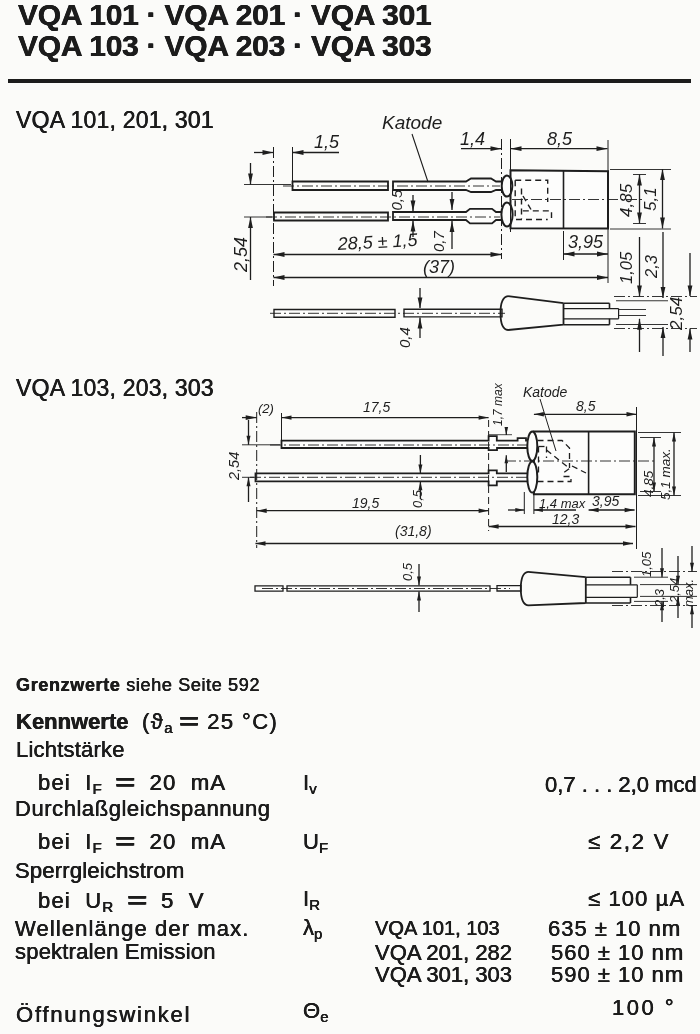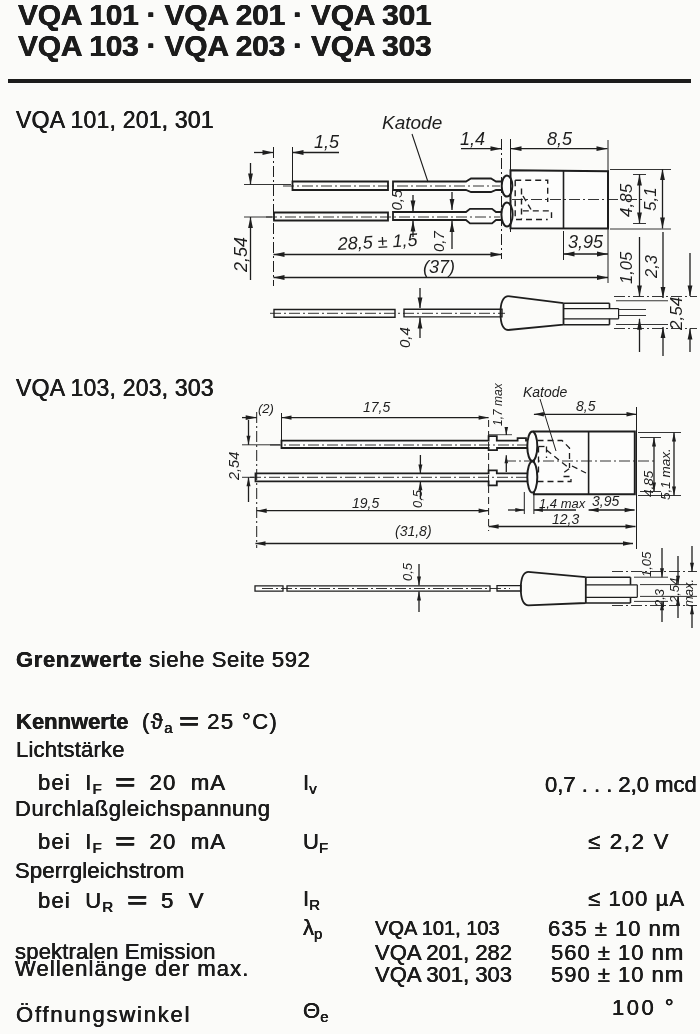--- a/index.html
+++ b/index.html
@@ -335,21 +335,21 @@
 <line x1="640" y1="584.6" x2="697" y2="584.6" stroke="#1e1e1e" stroke-width="0.9"></line>
 <line x1="640" y1="596.4" x2="697" y2="596.4" stroke="#1e1e1e" stroke-width="0.9"></line>
 
 <line x1="419" y1="564" x2="419" y2="585.5" stroke="#1e1e1e" stroke-width="1.3"></line>
 <polygon points="419,585.5 417,576.5 421,576.5" fill="#1e1e1e"></polygon>
 <line x1="419" y1="591.6" x2="419" y2="612" stroke="#1e1e1e" stroke-width="1.3"></line>
 <polygon points="419,591.6 417,600.6 421,600.6" fill="#1e1e1e"></polygon>
 <text x="411.5" y="581" font-size="13" fill="#1e1e1e" text-anchor="start" style="font-style:italic;" transform="rotate(-90 411.5 581)">0,5</text>
 </svg>
 
-<div class="t" style="left:16px;top:647px;font-size:22px;letter-spacing:0.65px;text-align:right;"><span class="b">Grenzwerte</span> siehe Seite 592</div>
+<div class="t" style="left:16px;top:675px;font-size:18px;letter-spacing:0.65px;text-align:right;"><span class="b">Grenzwerte</span> siehe Seite 592</div>
 
 <div class="t" style="left:16px;top:709px;font-size:22px;"><span class="b">Kennwerte</span></div>
 <div class="t" style="left:142px;top:709px;font-size:22px;letter-spacing:1.4px;">(ϑ<sub>a</sub> <span class="eq">=</span> 25 °C)</div>
 
 <div class="t" style="left:16px;top:737px;font-size:22px;letter-spacing:0.2px;">Lichtstärke</div>
 
 <div class="t" style="left:38px;top:770px;font-size:22px;letter-spacing:1.2px;word-spacing:7px;">bei I<sub>F</sub> <span class="eq">=</span> 20 mA</div>
 <div class="t" style="left:303px;top:770px;font-size:22px;">I<sub>v</sub></div>
 <div class="t" style="left:545px;top:772px;font-size:22px;">0,7 . . . 2,0 mcd</div>
 
@@ -358,21 +358,21 @@
 <div class="t" style="left:38px;top:829px;font-size:22px;letter-spacing:1.2px;word-spacing:7px;">bei I<sub>F</sub> <span class="eq">=</span> 20 mA</div>
 <div class="t" style="left:303px;top:829px;font-size:22px;">U<sub>F</sub></div>
 <div class="t" style="left:588px;top:829px;font-size:22px;letter-spacing:1.8px;">≤ 2,2 V</div>
 
 <div class="t" style="left:15px;top:858px;font-size:22px;letter-spacing:0.2px;">Sperrgleichstrom</div>
 
 <div class="t" style="left:38px;top:888px;font-size:22px;letter-spacing:1.2px;word-spacing:7px;">bei U<sub>R</sub> <span class="eq">=</span> 5 V</div>
 <div class="t" style="left:303px;top:886px;font-size:22px;">I<sub>R</sub></div>
 <div class="t" style="left:588px;top:886px;font-size:22px;letter-spacing:1.1px;">≤ 100 µA</div>
 
-<div class="t" style="left:15px;top:956px;font-size:22px;letter-spacing:1.1px;">Wellenlänge der max.</div>
+<div class="t" style="left:15px;top:916px;font-size:22px;letter-spacing:1.1px;">Wellenlänge der max.</div>
 <div class="t" style="left:303px;top:915px;font-size:22px;text-align:right;">λ<sub>p</sub></div>
 <div class="t" style="left:375px;top:917px;font-size:20px;">VQA 101, 103</div>
 <div class="t" style="left:548px;top:916px;font-size:22px;letter-spacing:1.0px;">635 ± 10 nm</div>
 
 <div class="t" style="left:15px;top:939px;font-size:22px;letter-spacing:0.2px;">spektralen Emission</div>
 <div class="t" style="left:375px;top:940px;font-size:22px;">VQA 201, 282</div>
 <div class="t" style="left:551px;top:940px;font-size:22px;letter-spacing:1.0px;">560 ± 10 nm</div>
 
 <div class="t" style="left:375px;top:962px;font-size:22px;">VQA 301, 303</div>
 <div class="t" style="left:551px;top:962px;font-size:22px;letter-spacing:1.0px;">590 ± 10 nm</div>

